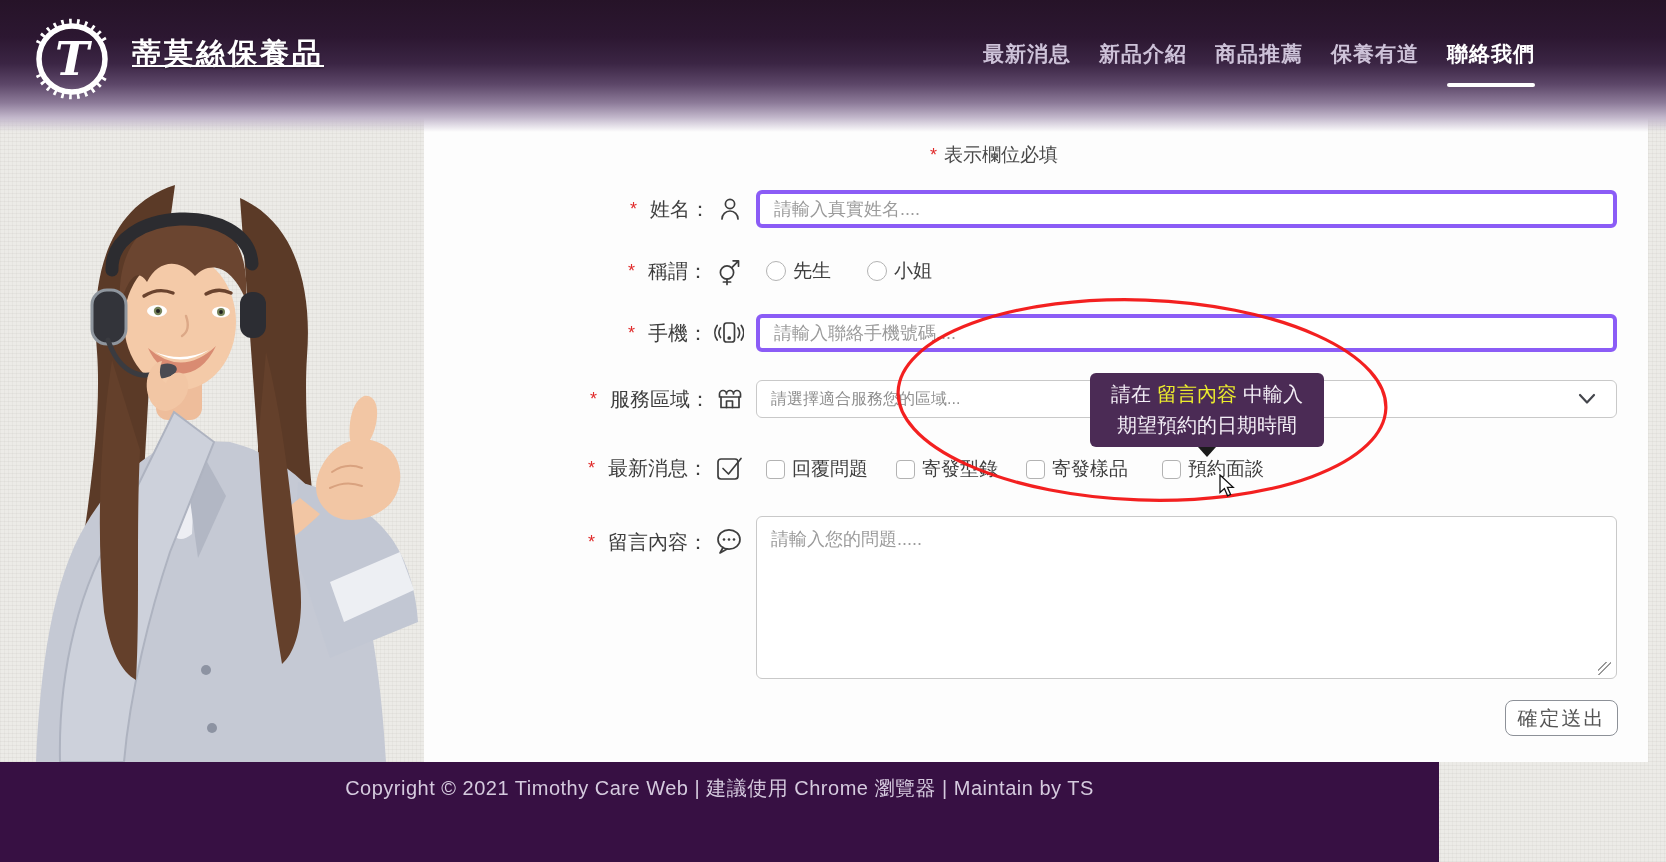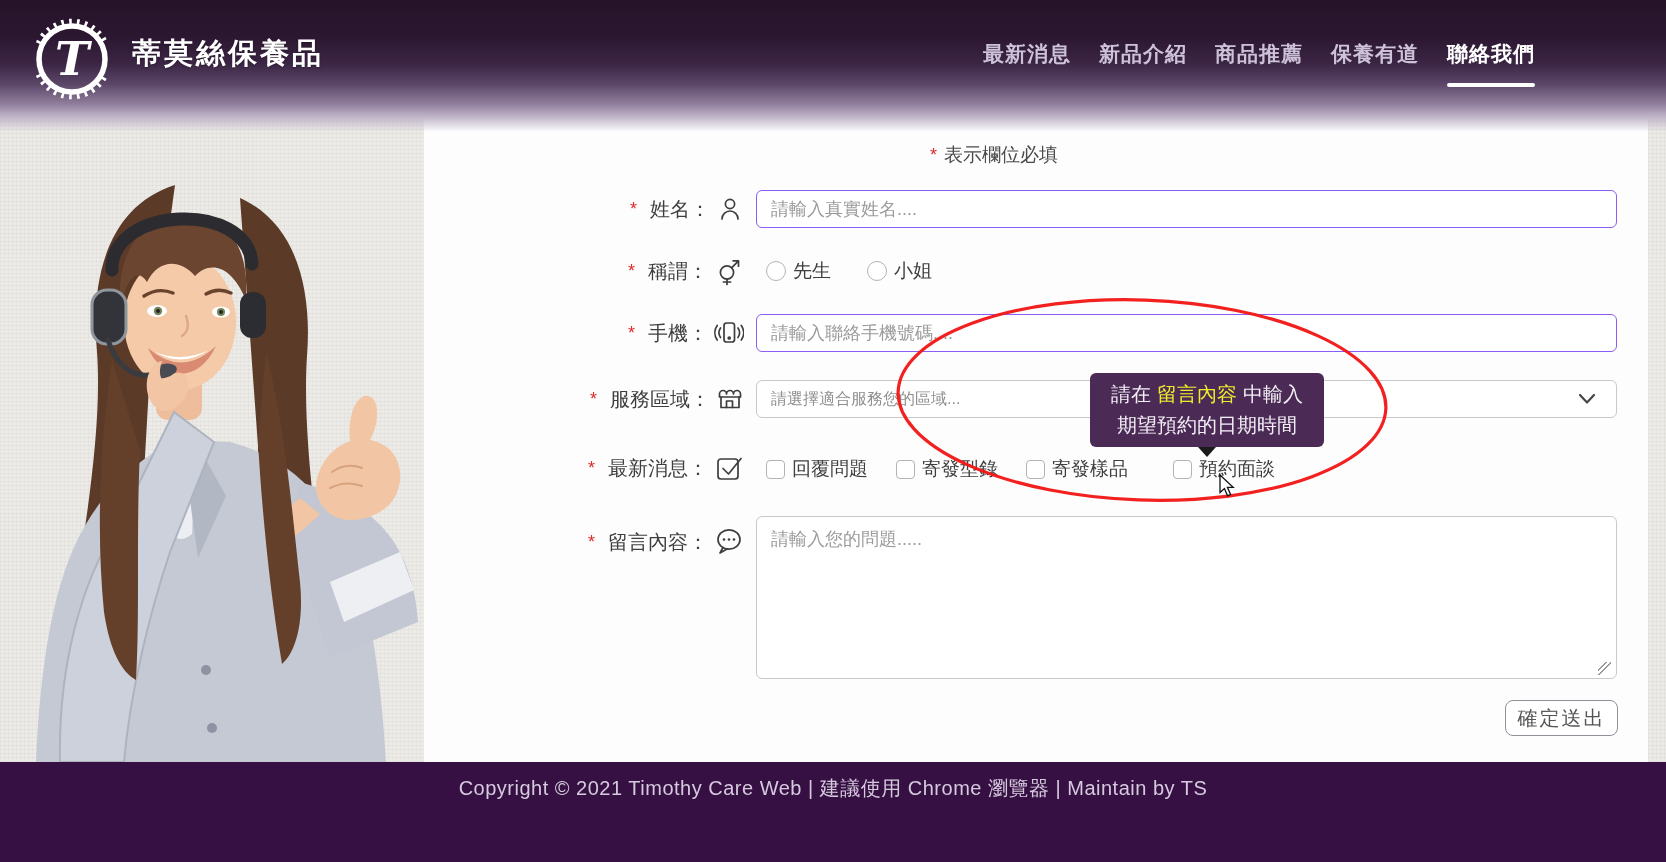--- a/index.html
+++ b/index.html
@@ -13,54 +13,54 @@
       repeating-linear-gradient(90deg, rgba(90,80,70,.04) 0 1px, transparent 1px 4px);
   }
   
   .panel { position:absolute; left:424px; top:0; width:1224px; height:762px; background:#fdfdfd; z-index:1; }
   
   .header {
     position:absolute; left:0; top:0; width:1666px; height:132px; z-index:5;
     background:linear-gradient(180deg,#261328 0%,#2c1731 28%,#3b2544 48%,#5d4769 64%,#8d7b99 78%,#c2b7cb 89%,rgba(236,235,231,0) 100%);
   }
   .logo { position:absolute; left:26px; top:12px; width:92px; height:92px; }
-  .brand { position:absolute; left:132px; top:34px; color:#ffffff; font-size:29px; font-weight:bold; letter-spacing:3px; text-shadow:0 1px 2px rgba(0,0,0,.35); }
+  .brand { position:absolute; left:132px; top:34px; color:#ffffff; font-size:29px; font-weight:bold; letter-spacing:3px; text-shadow:0 1px 2px rgba(0,0,0,.35);text-decoration:underline; }
   .nav { position:absolute; right:131px; top:40px; display:flex; gap:28px; }
   .nav-item { color:#cdc2d8; font-size:21px; font-weight:600; letter-spacing:1px; cursor:pointer; display:flex; flex-direction:column; align-items:center; }
   .nav-item.active { color:#ffffff; font-weight:bold; }
   .nav-item .bar { height:4px; width:0; margin-top:15px; border-radius:2px; }
   .nav-item.active .bar { width:100%; background:#ffffff; }
   
   .note { position:absolute; left:424px; top:142px; width:1140px; text-align:center; font-size:19px; color:#4a4a4a; z-index:3; }
   .star { color:#e02b2b; margin-right:7px; font-size:18px; }
   .flabel { position:absolute; left:540px; width:204px; height:30px; display:flex; justify-content:flex-end; align-items:center; gap:6px; font-size:20px; color:#3e3e3e; z-index:3; white-space:nowrap; }
   .flabel svg { flex:0 0 auto; }
   .ctrl { position:absolute; left:756px; z-index:3; }
-  .tbox { width:861px; height:38px; border:1px solid #8b5cf6; border-radius:6px; background:#fff; padding:0 14px; font-size:18px; color:#c2410c; font-family:inherit; outline:none; }
+  .tbox { width:861px; height:38px; border:4px solid #8b5cf6; border-radius:6px; background:#fff; padding:0 14px; font-size:18px; color:#c2410c; font-family:inherit; outline:none; }
   .tbox::placeholder, textarea::placeholder { color:#9b9b9b; opacity:1; }
   .selectbox { width:861px; height:38px; border:1px solid #c9c9c9; border-radius:6px; background:#fff; padding:0 40px 0 14px; font-size:16px; color:#8f8f8f; display:flex; align-items:center; position:relative; cursor:pointer; }
   .selectbox .chev { position:absolute; right:20px; top:12px; }
   textarea.tarea { width:861px; height:163px; border:1px solid #c9c9c9; border-radius:6px; padding:10px 14px; font-size:18px; color:#555; font-family:inherit; resize:none; outline:none; }
   .resize-grip { position:absolute; left:842px; top:146px; width:13px; height:13px;
     background:linear-gradient(135deg, transparent 0 5px, #9a9a9a 5px 6.5px, transparent 6.5px 9px, #9a9a9a 9px 10.5px, transparent 10.5px); z-index:4; }
   .opt-row { display:flex; align-items:flex-end; }
   .radio { width:20px; height:20px; border:1.5px solid #b3b3b3; border-radius:50%; background:#fff; display:inline-block; }
   .cbox  { width:19px; height:19px; border:1.5px solid #b3b3b3; border-radius:4px; background:#fff; display:inline-block; }
   .opt-label { font-size:19px; color:#3e3e3e; margin-left:7px; }
   .opt-item { display:flex; align-items:center; cursor:pointer; }
   .submit-btn { position:absolute; left:1505px; top:700px; width:113px; height:36px; background:#fff; border:1.5px solid #8d9198; border-radius:8px; font-size:20px; color:#555; z-index:3; cursor:pointer; font-family:inherit; letter-spacing:2px; }
   
   .tooltip { position:absolute; left:1090px; top:373px; width:234px; background:#4b2b55; border-radius:6px; color:#f3eef6; font-size:20px; font-weight:normal; text-align:center; line-height:31px; padding:6px 4px; z-index:9; }
   .tooltip .hl { color:#ecec2d; margin:0 6px; }
   .tooltip .arrow { position:absolute; left:108px; top:100%; width:0; height:0; border:9px solid transparent; border-top:10px solid #1b1b1b; border-bottom:none; }
   .ellipse-note { position:absolute; left:890px; top:292px; z-index:8; pointer-events:none; }
   .cursor { position:absolute; left:1218px; top:474px; z-index:10; pointer-events:none; }
   
   .photo { position:absolute; left:0; top:110px; width:424px; height:652px; z-index:2; }
-  .footer { position:absolute; left:0; top:762px; width:1666px; height:100px; background:#371043; z-index:6; text-align:center; }
+  .footer { position:absolute; left:0; top:762px; width:1439px; height:100px; background:#371043; z-index:6; text-align:center; }
   .footer-text { color:#d5cade; font-size:20px; padding-top:13px; letter-spacing:.5px; }
   .icon { stroke:#3d3d3d; stroke-width:1.7; fill:none; stroke-linecap:round; stroke-linejoin:round; }
 </style>
 </head>
 <body>
 
 <div class="panel"></div>
 
 <div class="header">
   <svg class="logo" viewBox="0 0 92 92">
@@ -168,21 +168,21 @@
       <span class="opt-label">回覆問題</span>
     </span>
   <span class="opt-item">
       <span class="cbox"></span>
       <span class="opt-label">寄發型錄</span>
     </span>
   <span class="opt-item">
       <span class="cbox"></span>
       <span class="opt-label">寄發樣品</span>
     </span>
-  <span class="opt-item" style="margin-left:17px;">
+  <span class="opt-item" style="margin-left:6px;">
       <span class="cbox"></span>
       <span class="opt-label">預約面談</span>
     </span>
 </div>
 
 <div class="flabel" style="top:527px;">
   <span class="star">*</span>
   <span>留言內容：</span>
   <svg class="icon" width="30" height="30" viewBox="0 0 30 30">
       <ellipse cx="15" cy="12.5" rx="11" ry="9.6"></ellipse>

